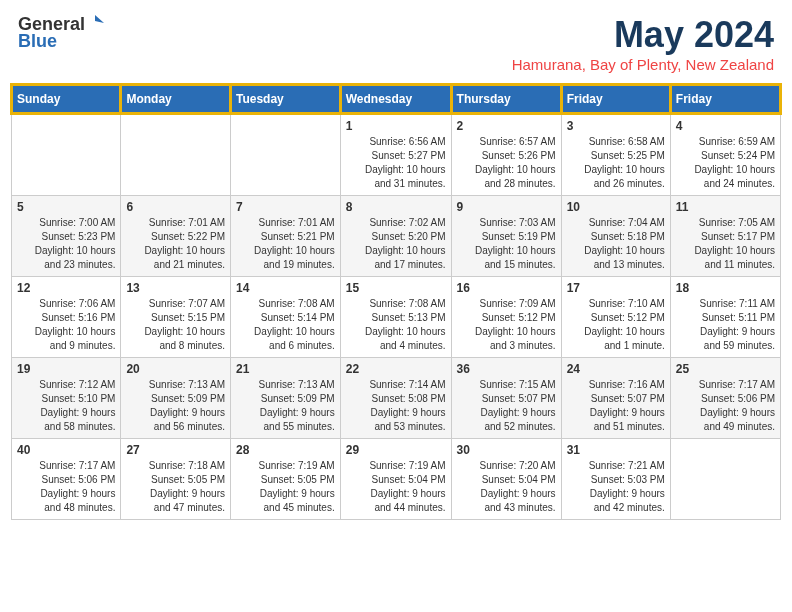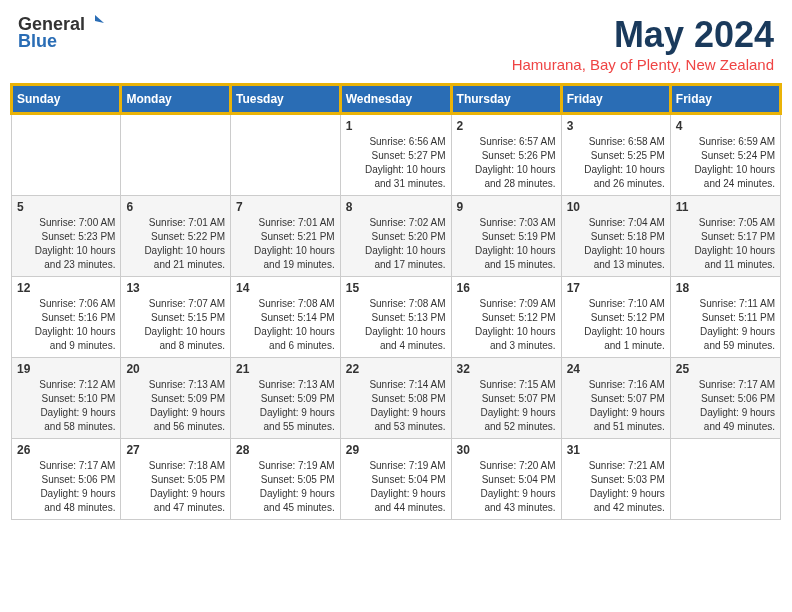--- a/index.html
+++ b/index.html
@@ -268,21 +268,21 @@
 and 55 minutes.</div>
         </td>
         <td>
           <span class="day-num">22</span>
           <div class="day-info" style="white-space: pre-line;">Sunrise: 7:14 AM
 Sunset: 5:08 PM
 Daylight: 9 hours
 and 53 minutes.</div>
         </td>
         <td>
-          <span class="day-num">32</span>
+          <span class="day-num">36</span>
           <div class="day-info" style="white-space: pre-line;">Sunrise: 7:15 AM
 Sunset: 5:07 PM
 Daylight: 9 hours
 and 52 minutes.</div>
         </td>
         <td>
           <span class="day-num">24</span>
           <div class="day-info" style="white-space: pre-line;">Sunrise: 7:16 AM
 Sunset: 5:07 PM
 Daylight: 9 hours
@@ -291,21 +291,21 @@
         <td>
           <span class="day-num">25</span>
           <div class="day-info" style="white-space: pre-line;">Sunrise: 7:17 AM
 Sunset: 5:06 PM
 Daylight: 9 hours
 and 49 minutes.</div>
         </td>
       </tr>
       <tr>
         <td>
-          <span class="day-num">26</span>
+          <span class="day-num">40</span>
           <div class="day-info" style="white-space: pre-line;">Sunrise: 7:17 AM
 Sunset: 5:06 PM
 Daylight: 9 hours
 and 48 minutes.</div>
         </td>
         <td>
           <span class="day-num">27</span>
           <div class="day-info" style="white-space: pre-line;">Sunrise: 7:18 AM
 Sunset: 5:05 PM
 Daylight: 9 hours

